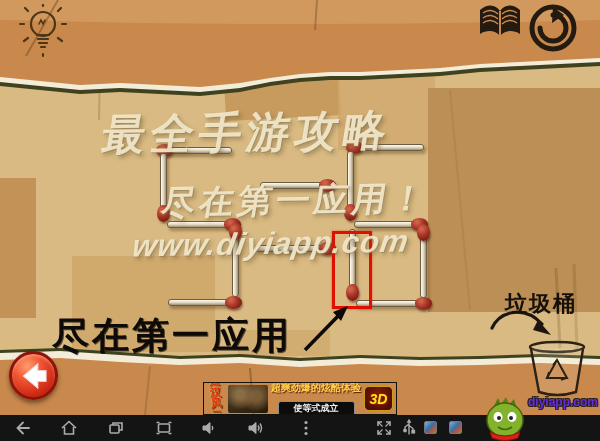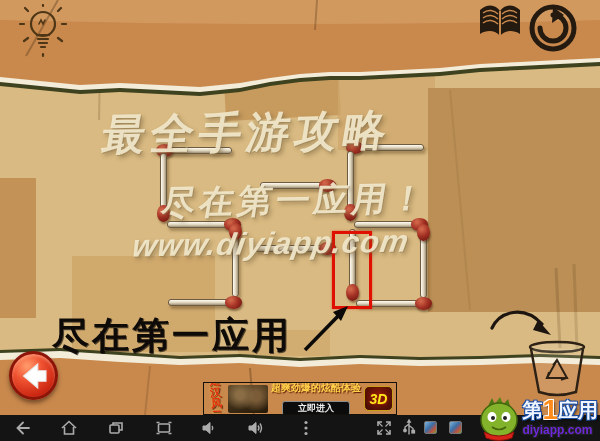--- a/index.html
+++ b/index.html
@@ -201,20 +201,21 @@
         <div class="mhead v-start"></div>
       </div>
       <div class="match h" style="left: 356px; top: 300px; width: 70px; height: 7px;">
         <div class="mbody" style="width: 100%; height: 100%;"></div>
         <div class="mhead h-end"></div>
       </div>
     </div>
   <div id="highlight-box" style="left: 332px; top: 231px; width: 40px; height: 78px;"></div>
 
   <div class="abs annotation">尽在第一应用</div>
+  <div class="abs trash-label">垃圾桶</div>
 
   <svg class="abs overlay-svg" width="600" height="441" viewBox="0 0 600 441">
 
     <line x1="305" y1="350" x2="341" y2="313" stroke="#0c0a08" stroke-width="3.6"></line>
     <polygon points="348,306 333,312 341,321" fill="#0c0a08"></polygon>
 
     <path d="M492,328 C500,311 524,305 542,324" fill="none" stroke="#1d1610" stroke-width="3.2" stroke-linecap="round"></path>
     <polygon points="551,335 538,320 533,330" fill="#1d1610"></polygon>
 
     <g stroke="#2c2114" stroke-width="2.4" fill="rgba(250,245,230,.14)">
@@ -231,21 +232,21 @@
     </svg>
   </div>
 
   <div class="abs ad-banner">
     <div class="ad-logo">
       <span>楚汉</span><br><span>风云</span>
     </div>
     <div class="ad-warriors"></div>
     <div class="ad-mid">
       <div class="ad-tagline">超爽劲爆的炫酷体验</div>
-      <div class="ad-cta">立即进入</div>
+      <div class="ad-cta">使等式成立</div>
     </div>
     <div class="ad-badge">3D</div>
   </div>
 
   <div class="navbar abs">
     <div class="nav-icon" style="left:14px;">
       <svg viewBox="0 0 18 18" fill="none" stroke="#ababab" stroke-width="1.8" stroke-linecap="round">
           <path d="M15,9 H4 M9,3.5 L3.5,9 L9,14.5"></path>
         </svg>
     </div>
@@ -310,18 +311,17 @@
       <polygon points="25,9 30,3 32,10" fill="#4c7a12"></polygon>
       <ellipse cx="21" cy="24" rx="18" ry="17" fill="#82b32a" stroke="#44650e" stroke-width="1.5"></ellipse>
       <ellipse cx="14" cy="21" rx="4.5" ry="5" fill="#fff"></ellipse>
       <ellipse cx="28" cy="21" rx="4.5" ry="5" fill="#fff"></ellipse>
       <circle cx="15" cy="22" r="2" fill="#222"></circle>
       <circle cx="27" cy="22" r="2" fill="#222"></circle>
       <path d="M14,31 Q21,36 28,31" fill="none" stroke="#44650e" stroke-width="1.6"></path>
       <path d="M6,36 Q21,44 36,36 L34,42 Q21,47 8,42 Z" fill="#d7231a" stroke="#8c1008" stroke-width="1"></path>
     </svg>
     <div class="brand-text">
-      <div class="brand-name"><span class="b1">第</span><span class="bnum">1</span><span class="b1">应用</span></div>
       <div class="brand-domain">diyiapp.com</div>
     </div>
   </div>
 
 </div>
 
 </body></html>

